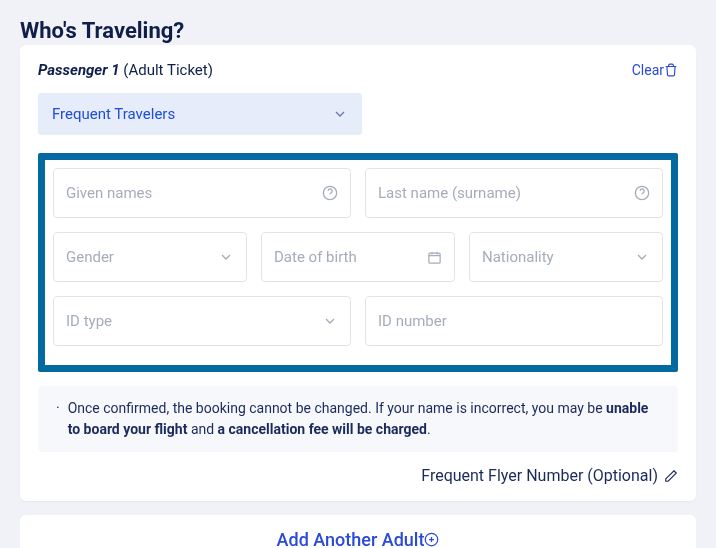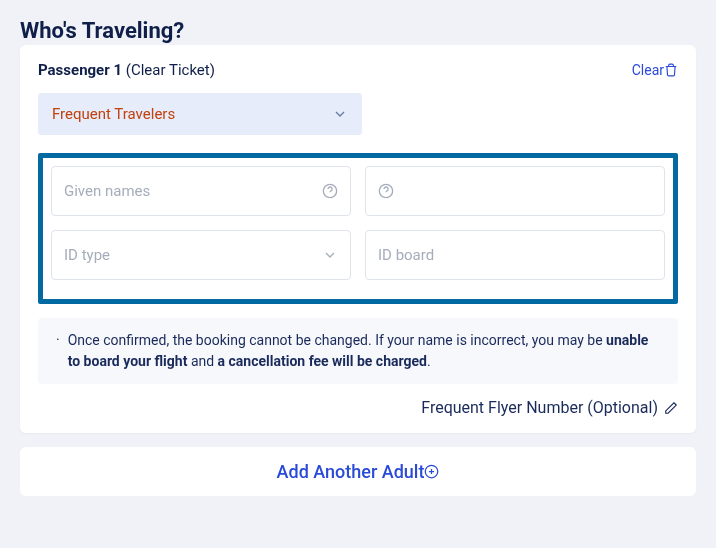--- a/index.html
+++ b/index.html
@@ -1,25 +1,25 @@
 <!DOCTYPE html>
 <html><head>
   <meta charset="utf-8">
   <style>
     * { box-sizing: border-box; margin: 0; padding: 0; font-family: -apple-system, BlinkMacSystemFont, "Segoe UI", Roboto, Arial, sans-serif; }
     body { background: #f0f2f7; padding: 18px 20px; width: 716px; }
     .page-title { color: #0f1f4a; font-size: 22px; font-weight: 700; margin-bottom: 2px; }
     .card { background: #fff; border-radius: 6px; padding: 16px 18px; margin-bottom: 14px; box-shadow: 0 1px 2px rgba(0,0,0,0.04); }
     .card-header { display: flex; justify-content: space-between; align-items: center; margin-bottom: 14px; }
     .p-title { font-size: 15px; color: #0f1f4a; }
-    .p-title .bold { font-weight: 700; }
+    .p-title .bold { font-weight: 700; font-style: italic; }
     .p-title .sub { font-weight: 400; color: #0f1f4a; }
     .clear { display: flex; align-items: center; gap: 0; color: #2a4ad8; font-size: 14px; cursor: pointer; }
-    .freq-select { width: 324px; height: 42px; background: #e7ecfb; border-radius: 3px; display: flex; align-items: center; justify-content: space-between; padding: 0 14px; color: #c2410c; font-size: 15px; cursor: pointer; margin-bottom: 18px; }
-    .hl-box { border: 5px solid #0369a1; padding: 8px 8px; border-radius: 2px; }
+    .freq-select { width: 324px; height: 42px; background: #e7ecfb; border-radius: 3px; display: flex; align-items: center; justify-content: space-between; padding: 0 14px; color: #1d4ed8; font-size: 15px; cursor: pointer; margin-bottom: 18px; }
+    .hl-box { border: 7px solid #0369a1; padding: 8px 8px; border-radius: 2px; }
     .row { display: flex; gap: 14px; margin-bottom: 14px; }
     .row:last-child { margin-bottom: 11px; }
     .field { flex: 1; height: 50px; border: 1px solid #dfe3ea; border-radius: 4px; display: flex; align-items: center; padding: 0 12px; justify-content: space-between; background: #fff; }
     .field .ph { color: #a5adba; font-size: 15px; }
     .field .icon { color: #a5adba; flex-shrink: 0; }
     .notice { background: #f6f8fc; border-radius: 4px; padding: 12px 18px 12px 18px; margin-top: 14px; display: flex; gap: 8px; color: #1a2a5b; font-size: 14px; line-height: 1.5; }
     .notice .bullet { flex-shrink: 0; }
     .notice b { font-weight: 700; }
     .ffn { display: flex; justify-content: flex-end; align-items: center; gap: 6px; margin-top: 14px; color: #1a2a5b; font-size: 16px; cursor: pointer; }
     .add-card { background: #fff; border-radius: 6px; padding: 14px; text-align: center; }
@@ -28,21 +28,21 @@
   </style>
 </head>
 <body>
 
 <h1 class="page-title">Who's Traveling?</h1>
 
 <div class="card">
   <div class="card-header">
     <div class="p-title">
       <span class="bold">Passenger 1</span>
-      <span class="sub"> </span><span class="sub">(Clear Ticket)</span>
+      <span class="sub"> </span><span class="sub">(Adult Ticket)</span>
     </div>
     <div class="clear">
       <span>Clear</span>
       <svg width="14" height="14" viewBox="0 0 24 24" fill="none" stroke="#2a4ad8" stroke-width="2">
           <path d="M3 6h18M8 6V4a2 2 0 012-2h4a2 2 0 012 2v2M19 6l-1 14a2 2 0 01-2 2H8a2 2 0 01-2-2L5 6"></path>
         </svg>
     </div>
   </div>
 
   <div class="freq-select">
@@ -55,35 +55,57 @@
   <div class="hl-box">
     <div class="row">
       <div class="field">
         <span class="ph">Given names</span>
         <svg class="icon" width="16" height="16" viewBox="0 0 24 24" fill="none" stroke="#a5adba" stroke-width="2">
             <circle cx="12" cy="12" r="10"></circle>
             <path d="M9.1 9a3 3 0 115.8 1c0 2-3 2-3 4M12 17h.01"></path>
           </svg>
       </div>
       <div class="field">
+        <span class="ph">Last name (surname)</span>
         <svg class="icon" width="16" height="16" viewBox="0 0 24 24" fill="none" stroke="#a5adba" stroke-width="2">
             <circle cx="12" cy="12" r="10"></circle>
             <path d="M9.1 9a3 3 0 115.8 1c0 2-3 2-3 4M12 17h.01"></path>
+          </svg>
+      </div>
+    </div>
+    <div class="row">
+      <div class="field">
+        <span class="ph">Gender</span>
+        <svg class="icon" width="16" height="16" viewBox="0 0 24 24" fill="none" stroke="#a5adba" stroke-width="2">
+            <path d="M6 9l6 6 6-6"></path>
+          </svg>
+      </div>
+      <div class="field">
+        <span class="ph">Date of birth</span>
+        <svg class="icon" width="15" height="15" viewBox="0 0 24 24" fill="none" stroke="#a5adba" stroke-width="2">
+            <rect x="3" y="5" width="18" height="16" rx="2"></rect>
+            <path d="M3 9h18M8 3v4M16 3v4"></path>
+          </svg>
+      </div>
+      <div class="field">
+        <span class="ph">Nationality</span>
+        <svg class="icon" width="16" height="16" viewBox="0 0 24 24" fill="none" stroke="#a5adba" stroke-width="2">
+            <path d="M6 9l6 6 6-6"></path>
           </svg>
       </div>
     </div>
     <div class="row">
       <div class="field">
         <span class="ph">ID type</span>
         <svg class="icon" width="16" height="16" viewBox="0 0 24 24" fill="none" stroke="#a5adba" stroke-width="2">
             <path d="M6 9l6 6 6-6"></path>
           </svg>
       </div>
       <div class="field">
-        <span class="ph">ID board</span>
+        <span class="ph">ID number</span>
       </div>
     </div>
   </div>
 
   <div class="notice">
     <span class="bullet">·</span>
     <div>
       <span>Once confirmed, the booking cannot be changed. If your name is incorrect, you may be </span><b>unable to board your flight</b><span> and </span><b>a cancellation fee will be charged</b><span>.</span>
     </div>
   </div>

